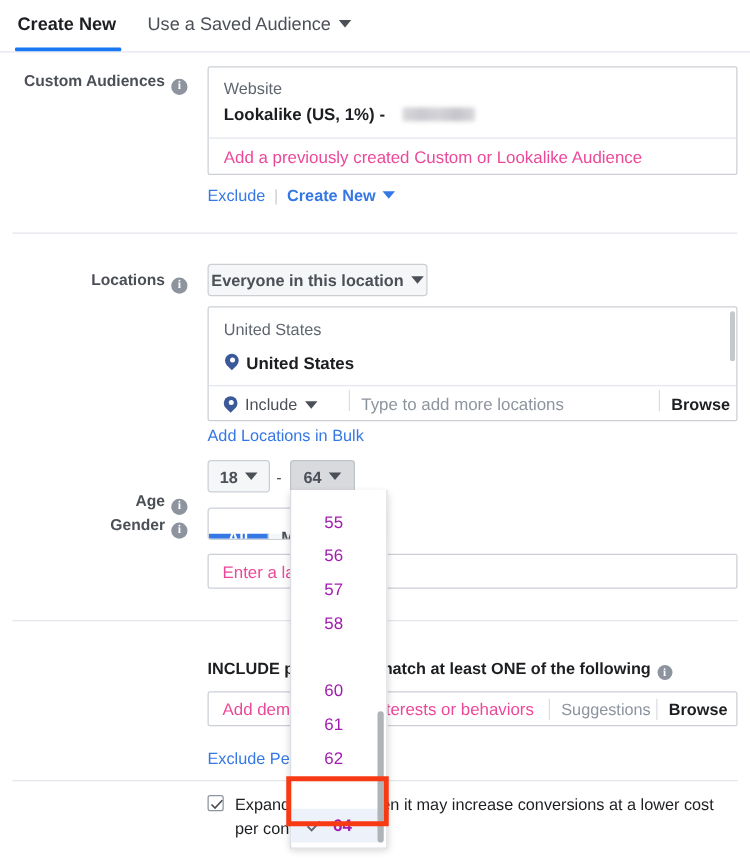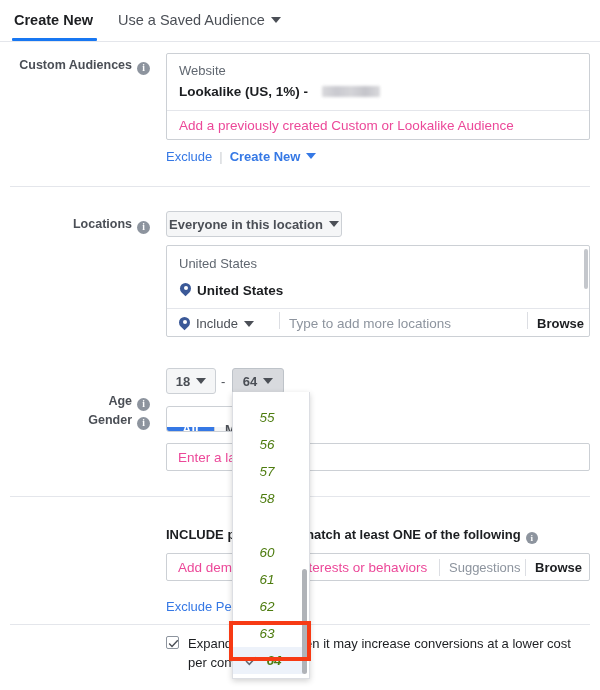--- a/index.html
+++ b/index.html
@@ -145,23 +145,22 @@
   #exp-txt { position: absolute; left: 22px; top: 0; width: 400px; font-size: 13px; line-height: 19px; color: #1c1e21; }
 
   
   #dd {
     position: absolute; left: 232px; top: 392px; width: 78px; height: 287px;
     background: #fff; border: 1px solid #dcdee3; border-top: none;
     box-shadow: 0 2px 6px rgba(0,0,0,.18); overflow: hidden; z-index: 40;
   }
   .dd-item {
     position: absolute; left: 0; width: 70px; height: 27px;
-    display: flex; align-items: center; font-size: 13.5px; color: #4d7c0f;
+    display: flex; align-items: center; font-size: 13.5px; color: #a21caf;
     cursor: pointer;
-    font-style: italic;
   }
   .dd-item .lbl { position: absolute; left: 34px; transform: translateX(-50%); }
   .dd-item.sel { background: #edf2fa; font-weight: bold; }
   .dd-item.sel .lbl { left: 41px; }
   .dd-check { position: absolute; left: 12px; top: 8px; }
   #dd-scroll { position: absolute; right: 2px; top: 2px; width: 5px; height: 283px; }
   #dd-thumb { position: absolute; right: 0; width: 5px; background: #b0b3b8; border-radius: 3px; }
 
   
   #annot {
@@ -225,20 +224,21 @@
       <span class="pin"></span>
         <span>Include</span>
         <span class="caret"></span>
     </div>
     <div id="loc-vsep"></div>
     <div id="loc-type">Type to add more locations</div>
     <div id="loc-vsep2"></div>
     <div id="loc-browse">Browse</div>
   </div>
 
+  <div class="linkrow" id="loc-bulk">Add Locations in Bulk</div>
 
   <div class="flabel" style="left:0;top:393px;width:150px;">
     <span>Age</span><span class="info">i</span>
   </div>
   <div class="btn" id="age-lo">
     <span>18</span>
       <span class="caret"></span>
   </div>
   <div id="age-dash">-</div>
   <div class="btn pressed" id="age-hi">
@@ -302,23 +302,20 @@
       </div>
       <div class="dd-item" style="top: 147px;">
         <span class="lbl">60</span>
       </div>
       <div class="dd-item" style="top: 174px;">
         <span class="lbl">61</span>
       </div>
       <div class="dd-item" style="top: 201px;">
         <span class="lbl">62</span>
       </div>
-      <div class="dd-item" style="top: 228px;">
-        <span class="lbl">63</span>
-      </div>
       <div class="dd-item sel" style="top: 255px;">
         <svg class="dd-check" width="12" height="12" viewBox="0 0 12 12">
           <path d="M1 6 L4.3 9.3 L11 2.2" fill="none" stroke="#606770" stroke-width="1.5"></path>
         </svg>
         <span class="lbl">64</span>
       </div>
       <div class="dd-item" style="top: 282px;"></div>
       <div id="dd-scroll">
       <div id="dd-thumb" style="height: 105px; top: 175px;"></div>
     </div>

